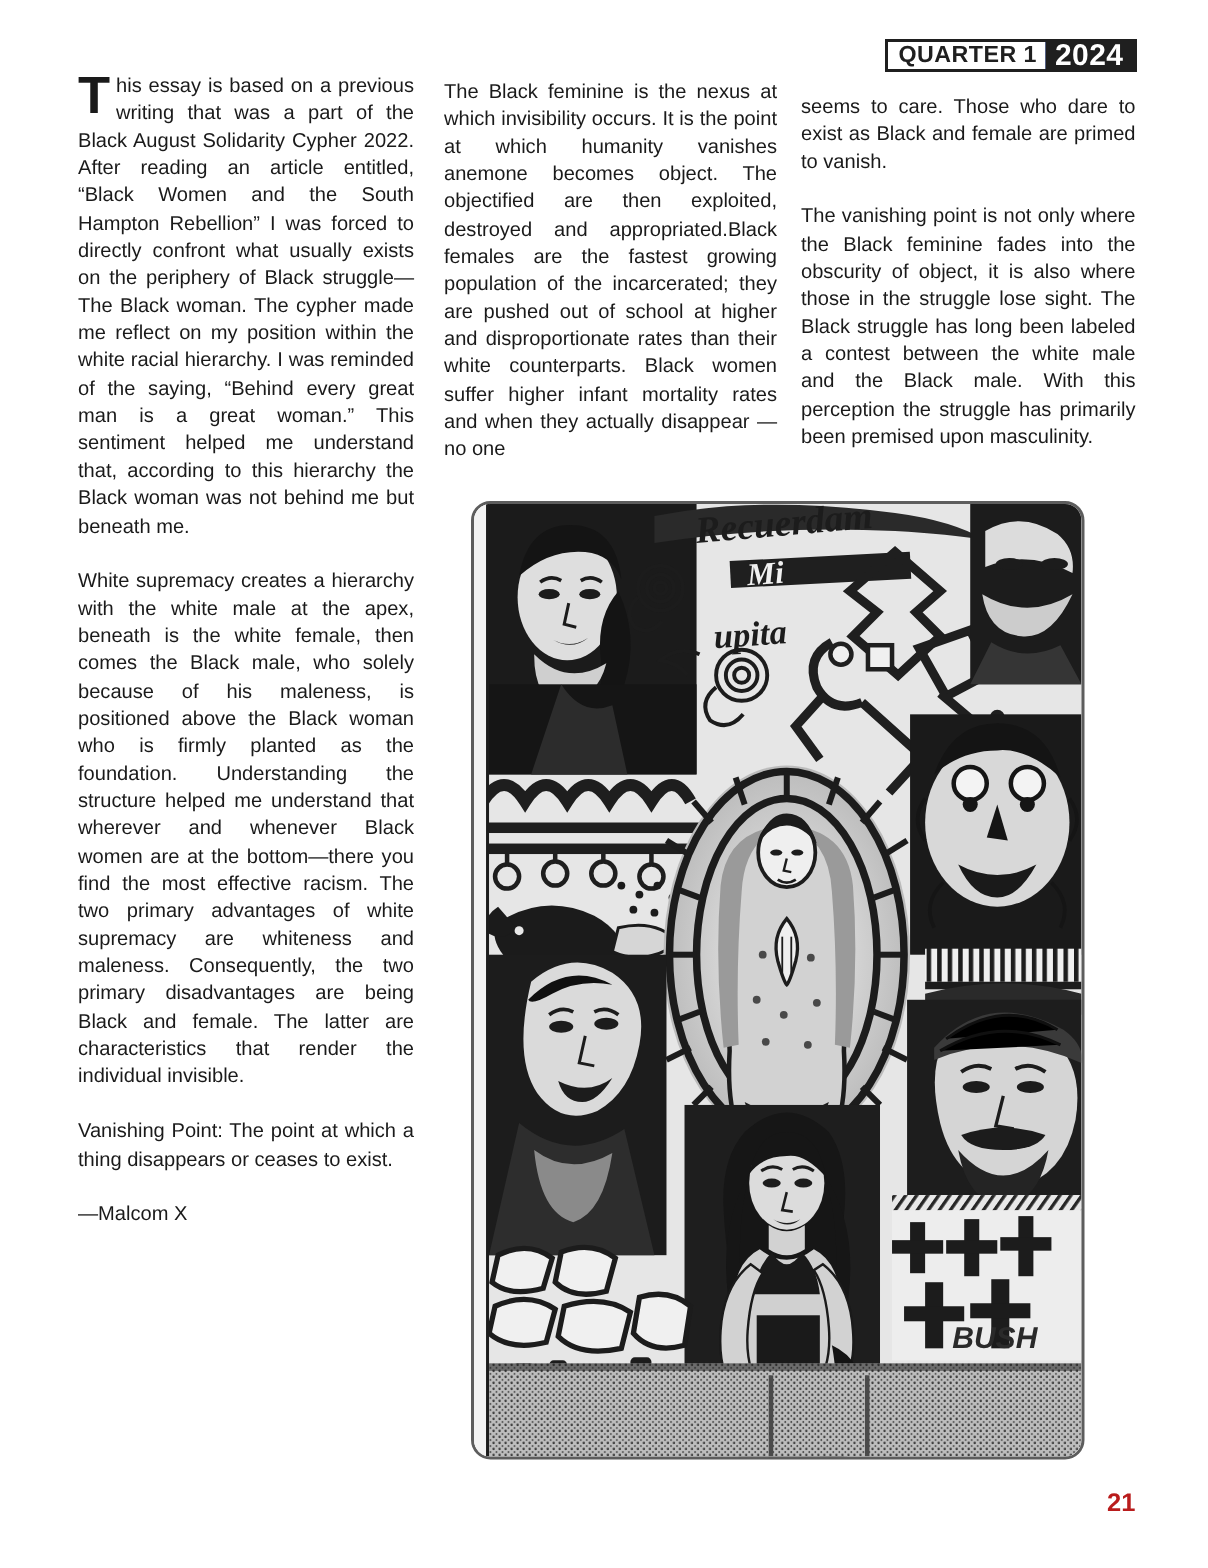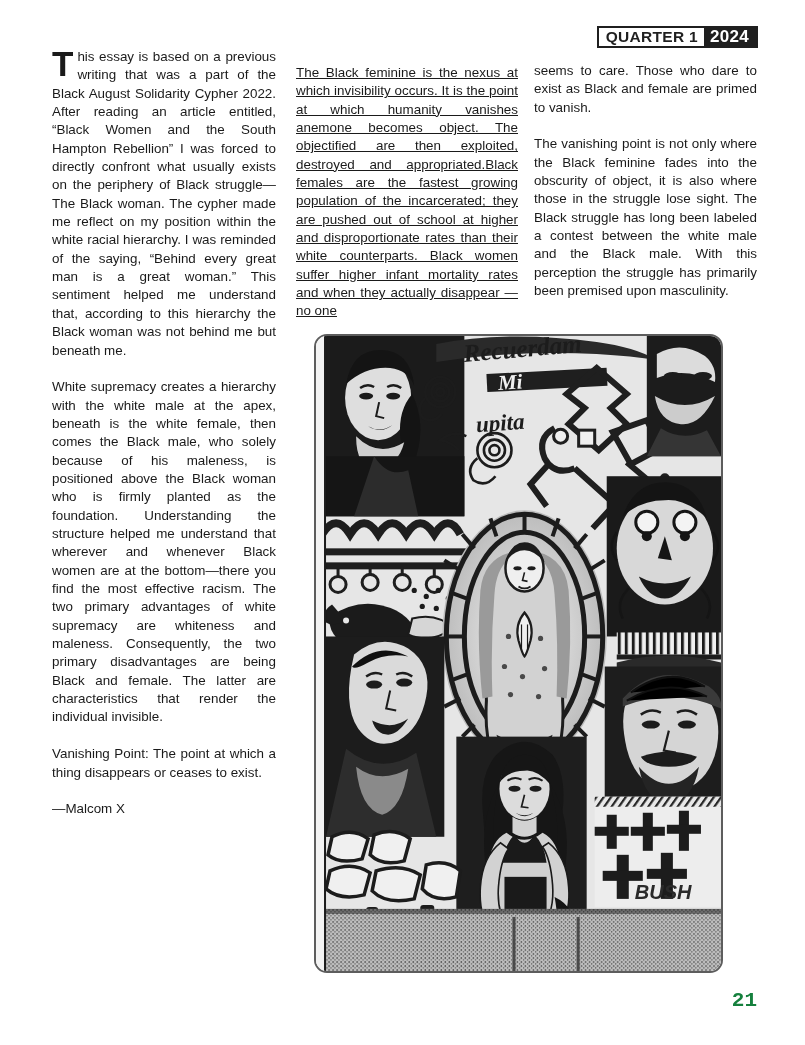--- a/index.html
+++ b/index.html
@@ -33,39 +33,39 @@
     letter-spacing: 0.3px;
     line-height: 18px;
     padding: 0 6px 0 7px;
     display: flex; align-items: center;
     white-space: nowrap;
   }
   .badge-year {
     background: #1f1f1f;
     color: #ffffff;
     font-weight: bold;
-    font-size: 17px;
+    font-size: 20px;
     letter-spacing: 0.3px;
     line-height: 18px;
     padding: 0 7px 0 6px;
     display: flex; align-items: center;
     white-space: nowrap;
   }
 
   
   .col {
     position: absolute;
     font-size: 13.4px;
     line-height: 18.35px;
     text-align: justify;
     text-justify: inter-word;
     hyphens: none;
   }
   #col1 { left: 52px;  top: 48px; width: 224px; }
-  #col2 { left: 296px; top: 64px; width: 222px; text-decoration: underline; }
+  #col2 { left: 296px; top: 52px; width: 222px; }
   #col3 { left: 534px; top: 62px; width: 223px; }
 
   .col p { margin: 0 0 18.4px 0; }
   .col p:last-child { margin-bottom: 0; }
 
   
   .dropcap-para { position: relative; }
   .dropcap {
     float: left;
     font-size: 35px;
@@ -95,24 +95,23 @@
     border-radius: 13px;
     overflow: hidden;
     background: #d8d8d8;
   }
   .artwork svg { display: block; width: 100%; height: 100%; }
 
   
   .page-number {
     position: absolute;
     right: 48px; bottom: 33px;
-    font-size: 21px;
+    font-size: 17px;
     font-weight: bold;
-    color: #15803d;
-    font-family: Liberation Mono, monospace;
+    color: #b91c1c;
   }
 </style>
 </head>
 <body>
 
 <div class="header-badge">
   <div class="badge-quarter">QUARTER 1</div>
   <div class="badge-year">2024</div>
 </div>
 

